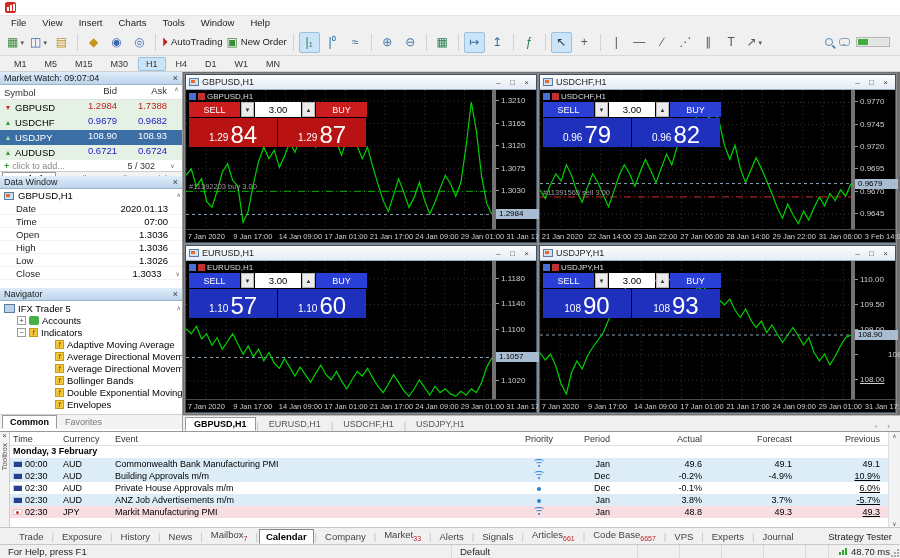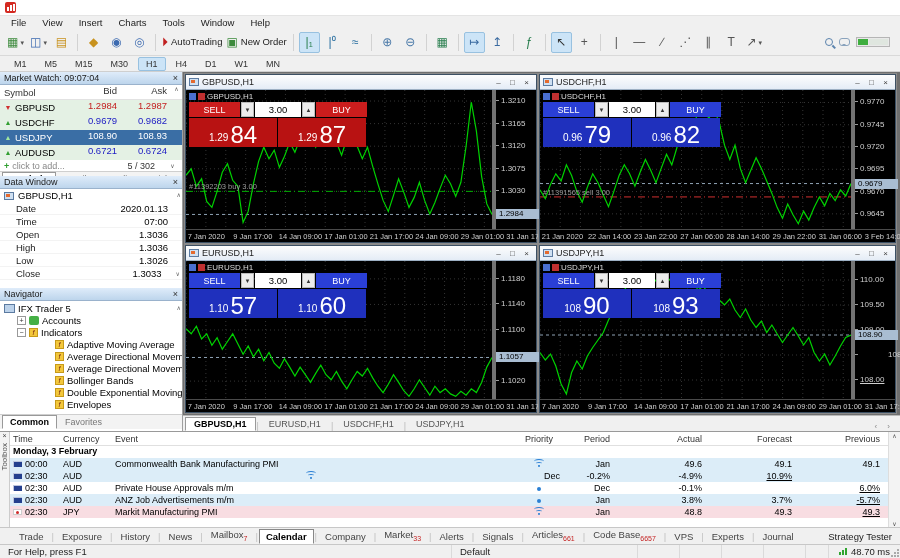--- a/index.html
+++ b/index.html
@@ -286,21 +286,21 @@
       <span class="mw-bid">Bid</span>
       <span class="mw-ask">Ask</span>
       <span class="mw-sc">∧</span>
     </div>
     <div class="mwrow">
       <span class="mw-sym">
         <span class="arrow" style="color: rgb(208, 48, 48);">▼</span>
         <span>GBPUSD</span>
       </span>
       <span class="mw-bid" style="color: rgb(196, 32, 32);">1.2984</span>
-      <span class="mw-ask" style="color: rgb(196, 32, 32);">1.2987</span>
+      <span class="mw-ask" style="color: rgb(196, 32, 32);">1.7388</span>
       <span class="mw-sc"></span>
     </div>
     <div class="mwrow">
       <span class="mw-sym">
         <span class="arrow" style="color: rgb(47, 159, 47);">▲</span>
         <span>USDCHF</span>
       </span>
       <span class="mw-bid" style="color: rgb(32, 32, 196);">0.9679</span>
       <span class="mw-ask" style="color: rgb(32, 32, 196);">0.9682</span>
       <span class="mw-sc"></span>
@@ -864,20 +864,21 @@
         <span class="cr">49.6</span>
         <span class="cr">49.1</span>
         <span class="cr">49.1</span>
       </div>
       <div class="calrow bg-blue">
         <span class="ct">
           <span class="flag aud"></span>
           <span>02:30</span>
         </span>
         <span class="ct">AUD</span>
+        <span class="ct">Building Approvals m/m</span>
         <span class="cc"><span class="wifi"><i class="a1"></i><i class="a2"></i><i class="d"></i></span></span>
         <span class="cr">Dec</span>
         <span class="cr">-0.2%</span>
         <span class="cr">-4.9%</span>
         <span class="cr prev-link">10.9%</span>
       </div>
       <div class="calrow bg-white">
         <span class="ct">
           <span class="flag aud"></span>
           <span>02:30</span>

